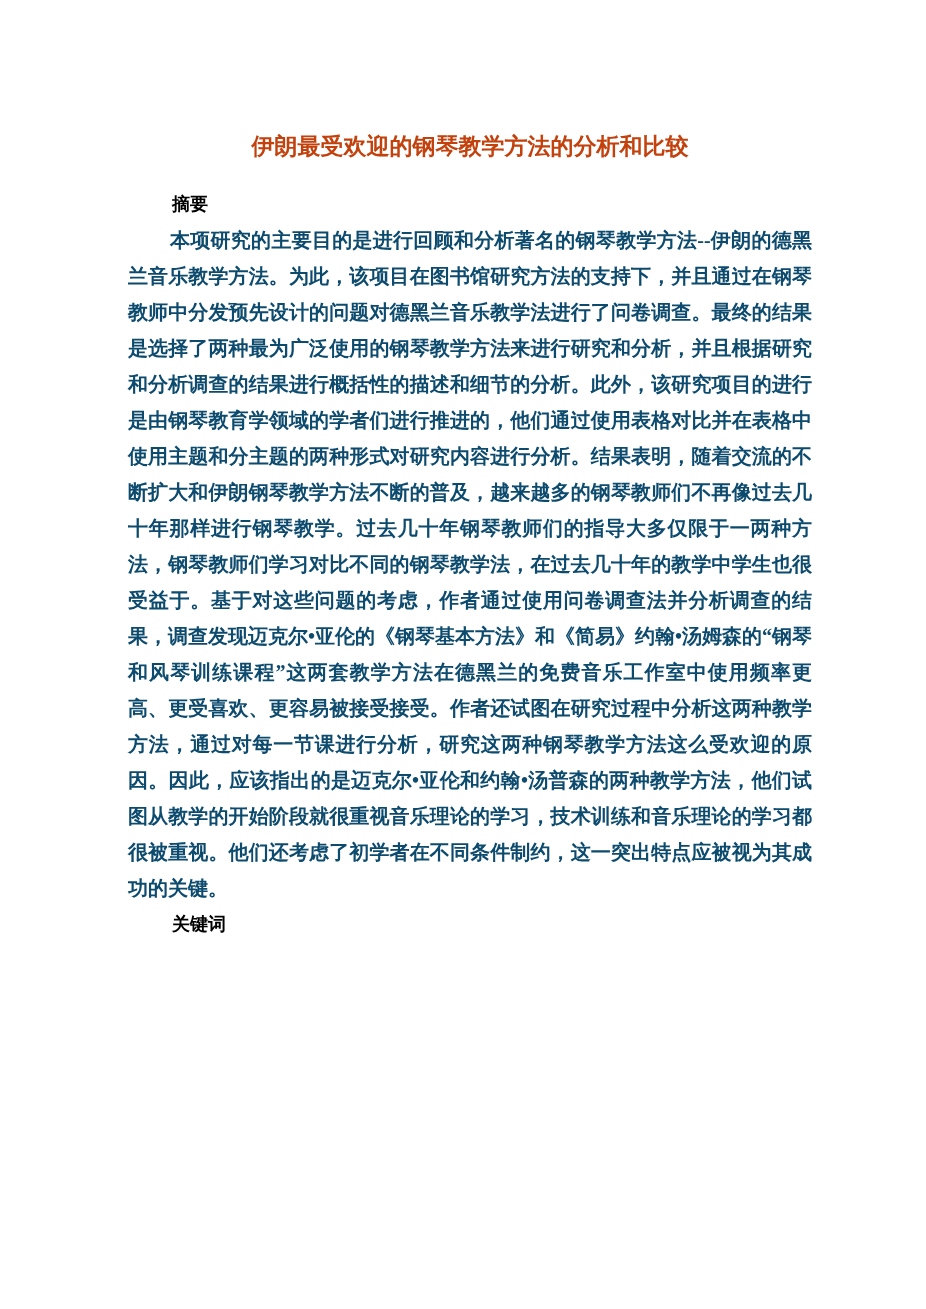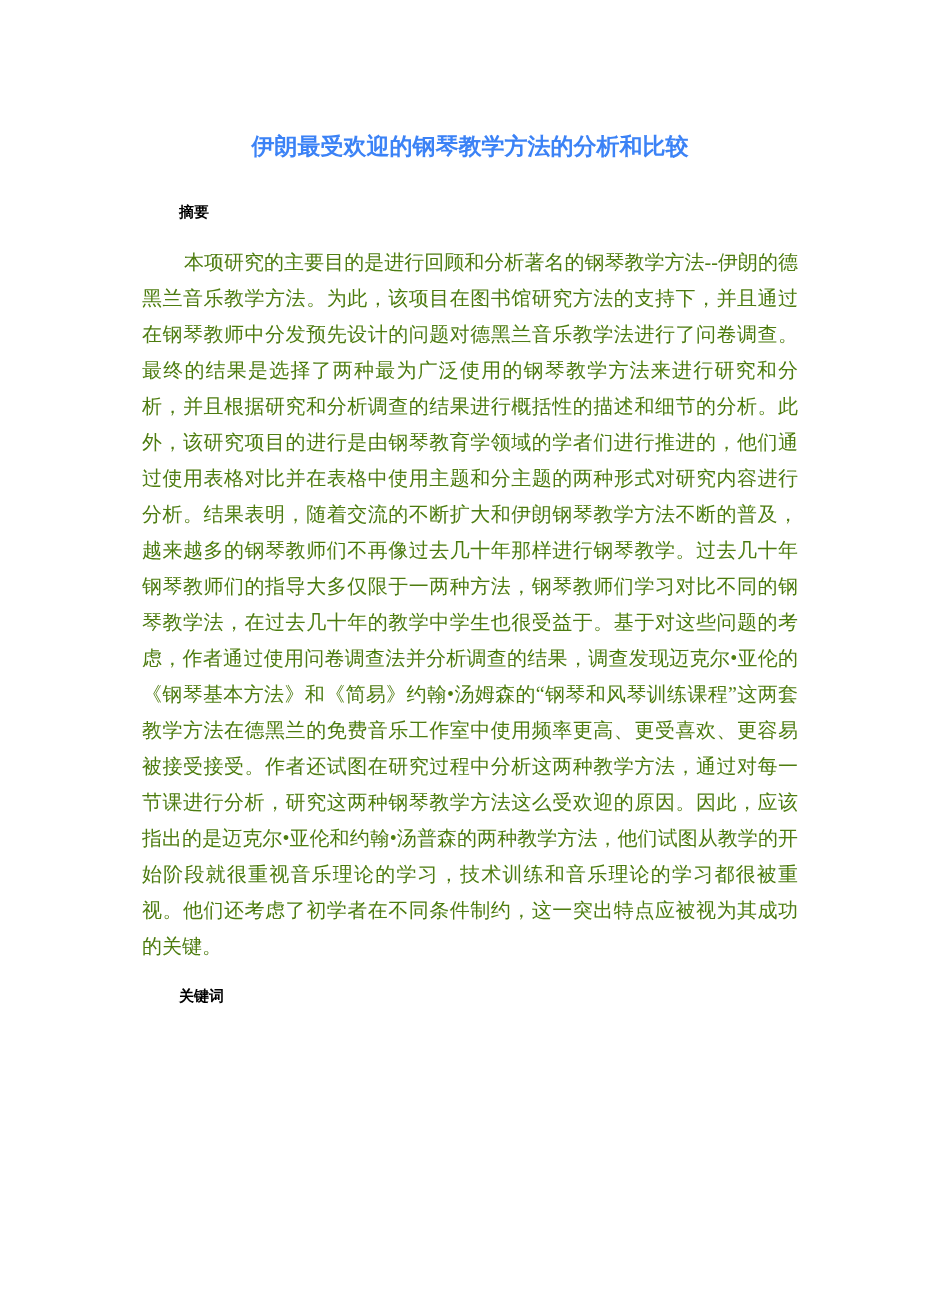--- a/index.html
+++ b/index.html
@@ -21,40 +21,41 @@
     left: 128px;
     top: 128px;
     width: 684px;
   }
   .doc-title {
     font-family: "Liberation Sans", sans-serif;
     font-weight: bold;
     font-size: 23px;
     line-height: 36px;
     text-align: center;
-    color: #3b82f6;
-    margin: 0 0 30px 0;
+    color: #c2410c;
+    margin: 0 0 22px 0;
   }
   .section-heading {
     font-family: "Liberation Sans", sans-serif;
     font-weight: bold;
-    font-size: 15px;
+    font-size: 18px;
     line-height: 36px;
     color: #000000;
-    margin: 7px;
+    margin: 0;
     text-indent: 44px;
   }
   .body-para {
     font-size: 20px;
     line-height: 36px;
-    margin: 14px;
+    margin: 0;
     text-align: justify;
     text-indent: 42px;
-    color: #4d7c0f;
+    color: #0c4a6e;
     word-break: break-all;
+    font-weight: bold;
   }
   .justify-last {
     text-align-last: justify;
   }
   .keywords-line {
     font-size: 20px;
     line-height: 36px;
     margin: 0;
     text-indent: 42px;
     color: #1c1c1c;

